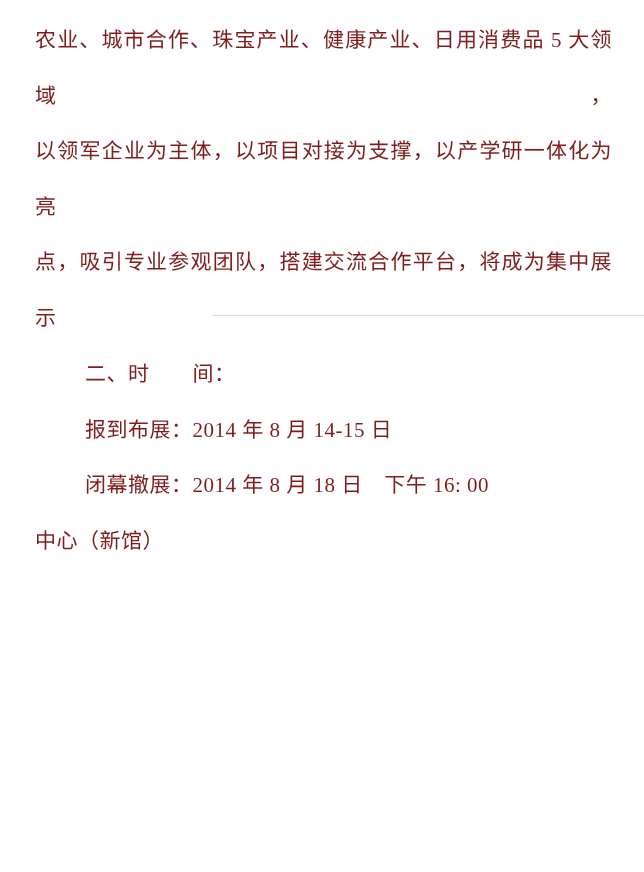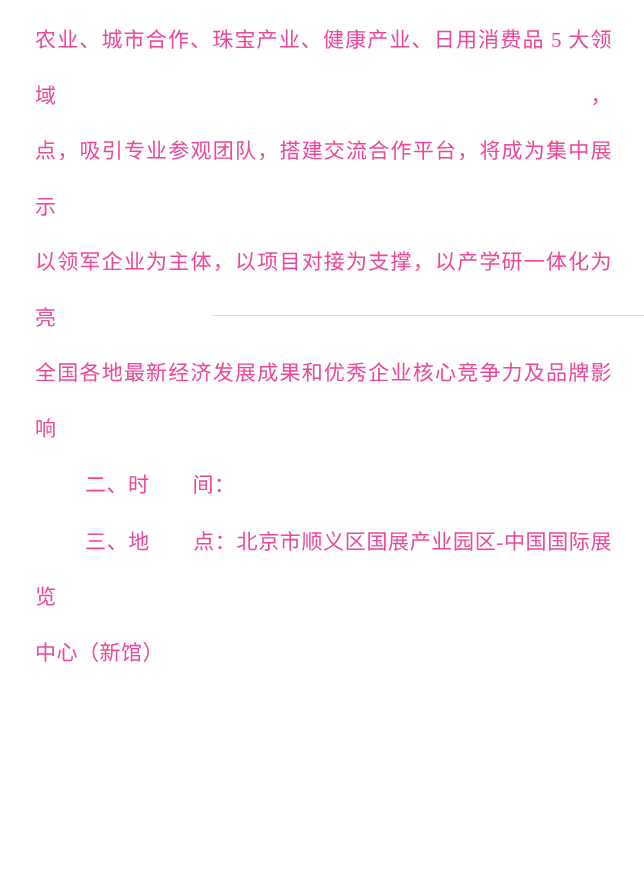--- a/index.html
+++ b/index.html
@@ -7,21 +7,21 @@
     padding: 0;
     background: #ffffff;
   }
   .page {
     position: relative;
     width: 644px;
     height: 872px;
     background: #ffffff;
     overflow: hidden;
     font-family: "Liberation Serif", "DejaVu Serif", serif;
-    color: #ec4899;
+    color: #7f1d1d;
   }
   .content {
     position: absolute;
     top: 13px;
     left: 35px;
     width: 577px;
     font-size: 21px;
     line-height: 55.5px;
     letter-spacing: 0.5px;
   }
@@ -52,27 +52,25 @@
 </style>
 </head>
 <body>
 
 <div class="page">
   <div class="scan-line"></div>
 
   <div class="content">
 
     <div class="line fill">农业、城市合作、珠宝产业、健康产业、日用消费品 5 大领域，</div>
+    <div class="line fill">以领军企业为主体，以项目对接为支撑，以产学研一体化为亮</div>
     <div class="line fill">点，吸引专业参观团队，搭建交流合作平台，将成为集中展示</div>
-    <div class="line fill">以领军企业为主体，以项目对接为支撑，以产学研一体化为亮</div>
-    <div class="line fill">全国各地最新经济发展成果和优秀企业核心竞争力及品牌影响</div>
 
     <div class="line indent">
       <span class="label">二、时　　间：</span>
     </div>
+    <div class="line indent">报到布展：2014 年 8 月 14-15 日</div>
+    <div class="line indent">闭幕撤展：2014 年 8 月 18 日　下午 16: 00</div>
 
-    <div class="line fill indent">
-      <span class="label">三、地　　点：</span><span>北京市顺义区国展产业园区-中国国际展览</span>
-    </div>
     <div class="line">中心（新馆）</div>
 
   </div>
 </div>
 
 </body></html>

